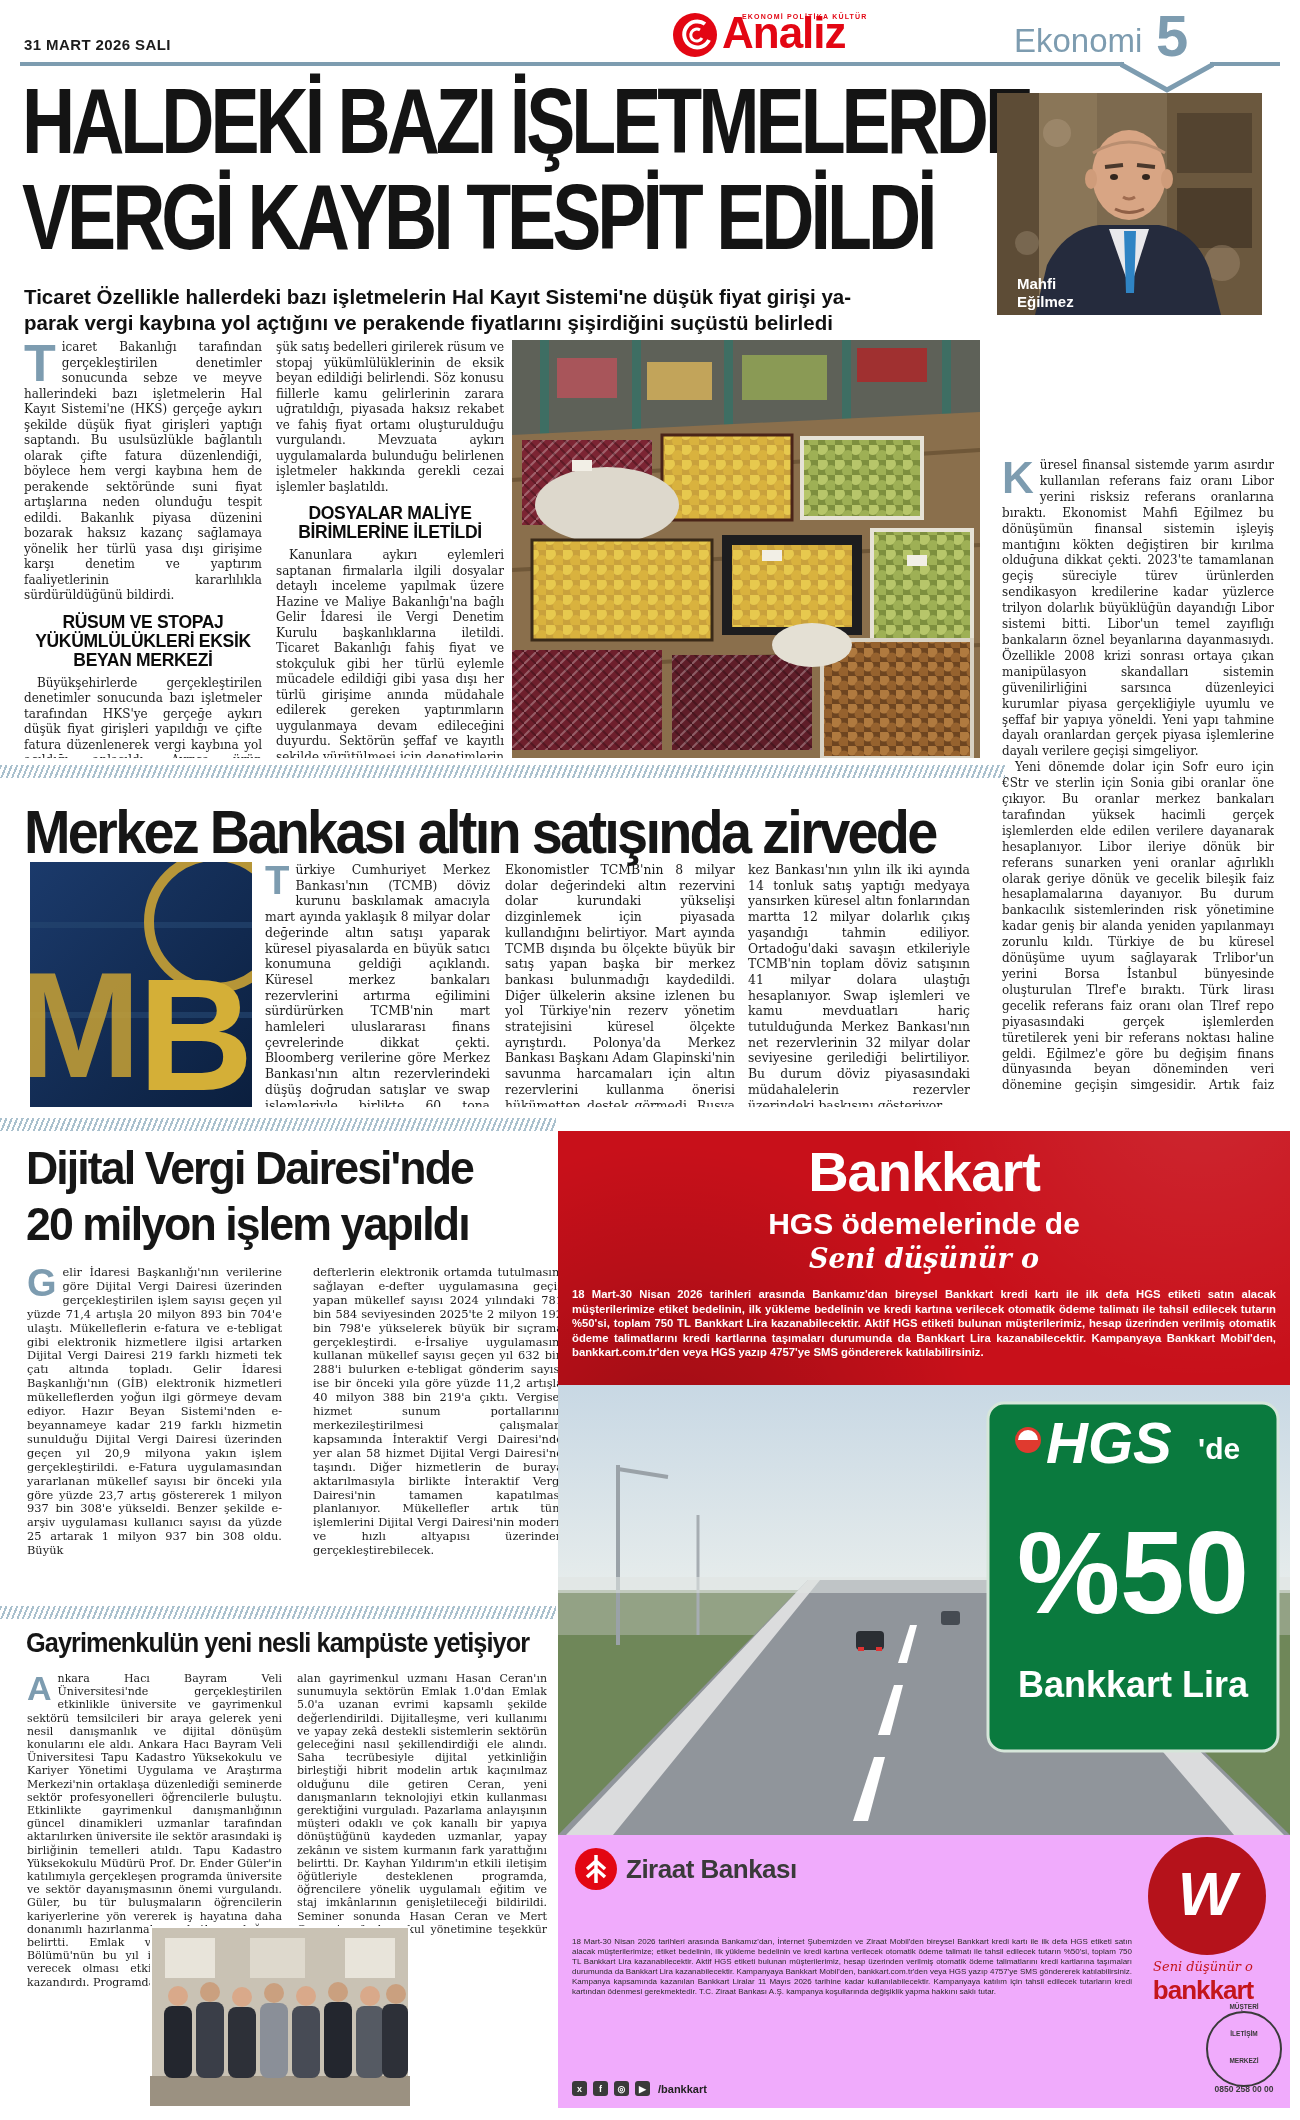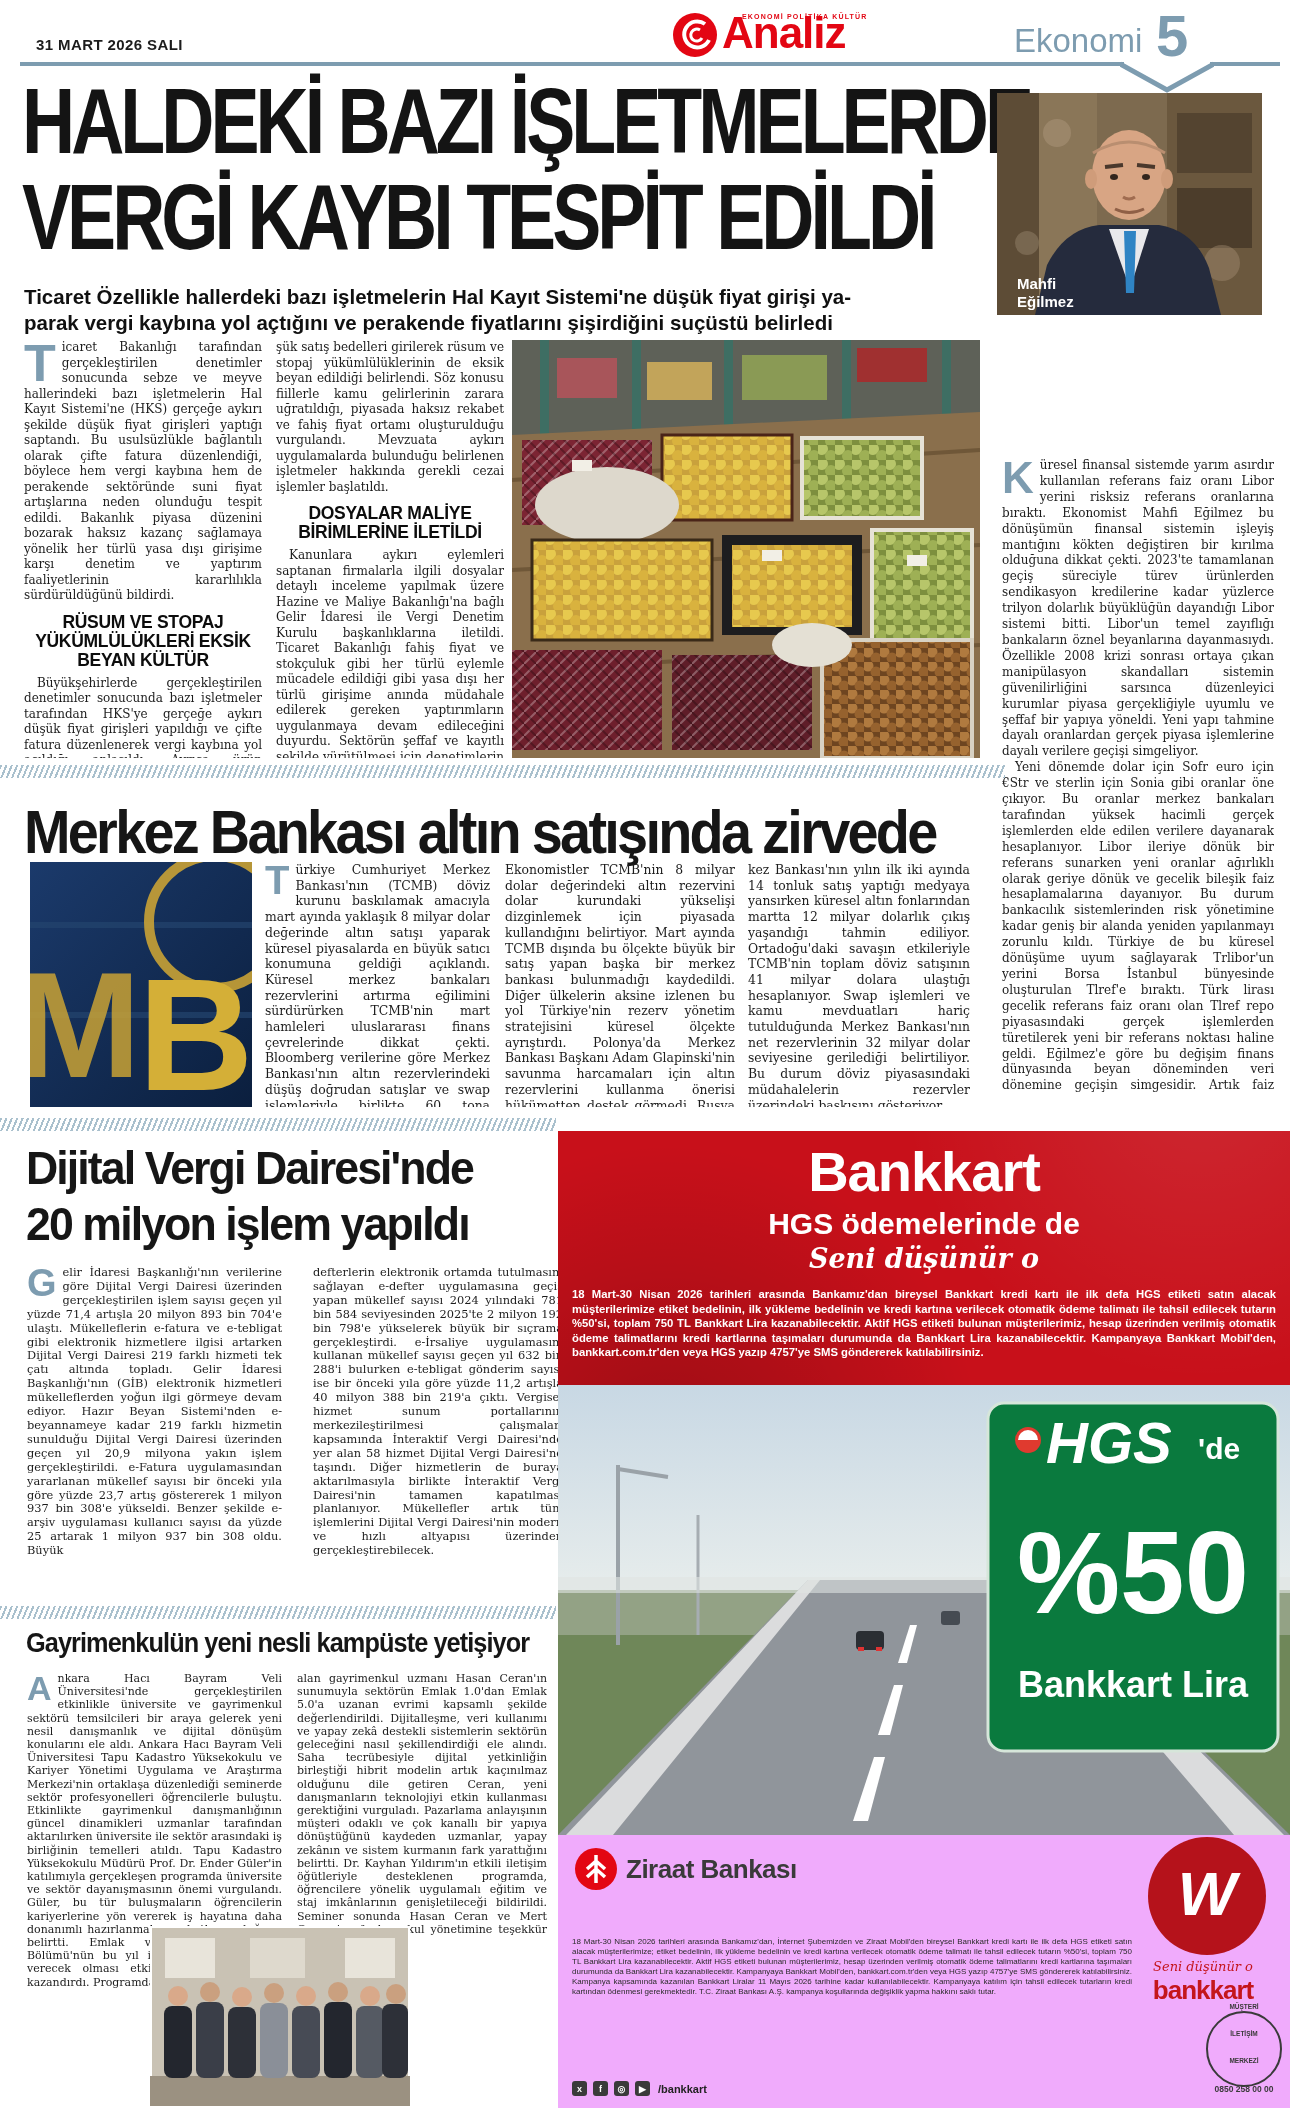--- a/index.html
+++ b/index.html
@@ -2,21 +2,21 @@
 <html><head>
 <meta charset="utf-8">
 <style>
   * { margin:0; padding:0; box-sizing:border-box; }
   body { background:#e9e9e9; font-family:"Liberation Sans", sans-serif; }
   .page { position:relative; width:1300px; height:2120px; background:#ffffff; overflow:hidden;
           margin:0 auto; }
   .abs { position:absolute; }
 
   
-  .date { left:24px; top:36px; font-size:15px; font-weight:600; letter-spacing:.4px; color:#1c1c1c;margin-left:12px; }
+  .date { left:24px; top:36px; font-size:15px; font-weight:600; letter-spacing:.4px; color:#1c1c1c; }
   .tagline { left:742px; top:13px; font-size:7px; font-weight:700; letter-spacing:1.2px; color:#e30613; }
   .masthead { left:722px; top:8px; font-size:44px; font-weight:800; letter-spacing:-1px; color:#e30613; }
   .section-label { left:1014px; top:22px; font-size:33px; font-weight:400; color:#7d9cb0; }
   .page-number { left:1156px; top:2px; font-size:58px; font-weight:600; color:#7d9cb0; }
   .header-rule { left:20px; top:62px; width:1260px; height:4px; background:#7d9cb0; }
   .chevron-gap { left:1124px; top:60px; width:86px; height:8px; background:#fff; }
 
   
   .lead-hl { left:22px; font-size:92px; font-weight:800; letter-spacing:-5px; color:#141414;
              line-height:.82; transform:scaleX(.80); transform-origin:left top; white-space:nowrap; }
@@ -120,21 +120,21 @@
     <path d="M0,3 L47,29 L94,3" fill="#ffffff" stroke="#7d9cb0" stroke-width="5"></path>
   </svg>
 
   <div class="abs lead-hl" style="top:84px;">HALDEKİ BAZI İŞLETMELERDE</div>
   <div class="abs lead-hl" style="top:180px;">VERGİ KAYBI TESPİT EDİLDİ</div>
   <div class="abs stand" style="top:284px;">Ticaret Özellikle hallerdeki bazı işletmelerin Hal Kayıt Sistemi'ne düşük fiyat girişi ya-</div>
   <div class="abs stand" style="top:310px;">parak vergi kaybına yol açtığını ve perakende fiyatlarını şişirdiğini suçüstü belirledi</div>
 
   <div class="abs bodycol" style="left:24px; top:340px; width:238px; height:418px;">
     <p><span class="dropcap dc-lead">T</span><span>icaret Bakanlığı tarafından gerçekleştirilen denetimler sonucunda sebze ve meyve hallerindeki bazı işletmelerin Hal Kayıt Sistemi'ne (HKS) gerçeğe aykırı şekilde düşük fiyat girişleri yaptığı saptandı. Bu usulsüzlükle bağlantılı olarak çifte fatura düzenlendiği, böylece hem vergi kaybına hem de perakende sektöründe suni fiyat artışlarına neden olunduğu tespit edildi. Bakanlık piyasa düzenini bozarak haksız kazanç sağlamaya yönelik her türlü yasa dışı girişime karşı denetim ve yaptırım faaliyetlerinin kararlılıkla sürdürüldüğünü bildirdi.</span></p>
-    <h3 class="subhead">RÜSUM VE STOPAJ YÜKÜMLÜLÜKLERİ EKSİK BEYAN KÜLTÜR</h3>
+    <h3 class="subhead">RÜSUM VE STOPAJ YÜKÜMLÜLÜKLERİ EKSİK BEYAN MERKEZİ</h3>
     <p class="p-indent">Büyükşehirlerde gerçekleştirilen denetimler sonucunda bazı işletmeler tarafından HKS'ye gerçeğe aykırı düşük fiyat girişleri yapıldığı ve çifte fatura düzenlenerek vergi kaybına yol açıldığı anlaşıldı. Ayrıca ürün künyelerine dü-</p>
   </div>
 
   <div class="abs bodycol" style="left:276px; top:340px; width:228px; height:418px;">
     <p>şük satış bedelleri girilerek rüsum ve stopaj yükümlülüklerinin de eksik beyan edildiği belirlendi. Söz konusu fiillerle kamu gelirlerinin zarara uğratıldığı, piyasada haksız rekabet ve fahiş fiyat ortamı oluşturulduğu vurgulandı. Mevzuata aykırı uygulamalarda bulunduğu belirlenen işletmeler hakkında gerekli cezai işlemler başlatıldı.</p>
     <h3 class="subhead">DOSYALAR MALİYE BİRİMLERİNE İLETİLDİ</h3>
     <p class="p-indent">Kanunlara aykırı eylemleri saptanan firmalarla ilgili dosyalar detaylı inceleme yapılmak üzere Hazine ve Maliye Bakanlığı'na bağlı Gelir İdaresi ile Vergi Denetim Kurulu başkanlıklarına iletildi. Ticaret Bakanlığı fahiş fiyat ve stokçuluk gibi her türlü eylemle mücadele edildiği gibi yasa dışı her türlü girişime anında müdahale edilerek gereken yaptırımların uygulanmaya devam edileceğini duyurdu. Sektörün şeffaf ve kayıtlı şekilde yürütülmesi için denetimlerin aralıksız süreceği kaydedildi.</p>
   </div>
 
   <svg class="abs" style="left:512px; top:340px;" width="468" height="418" viewBox="0 0 468 418">

